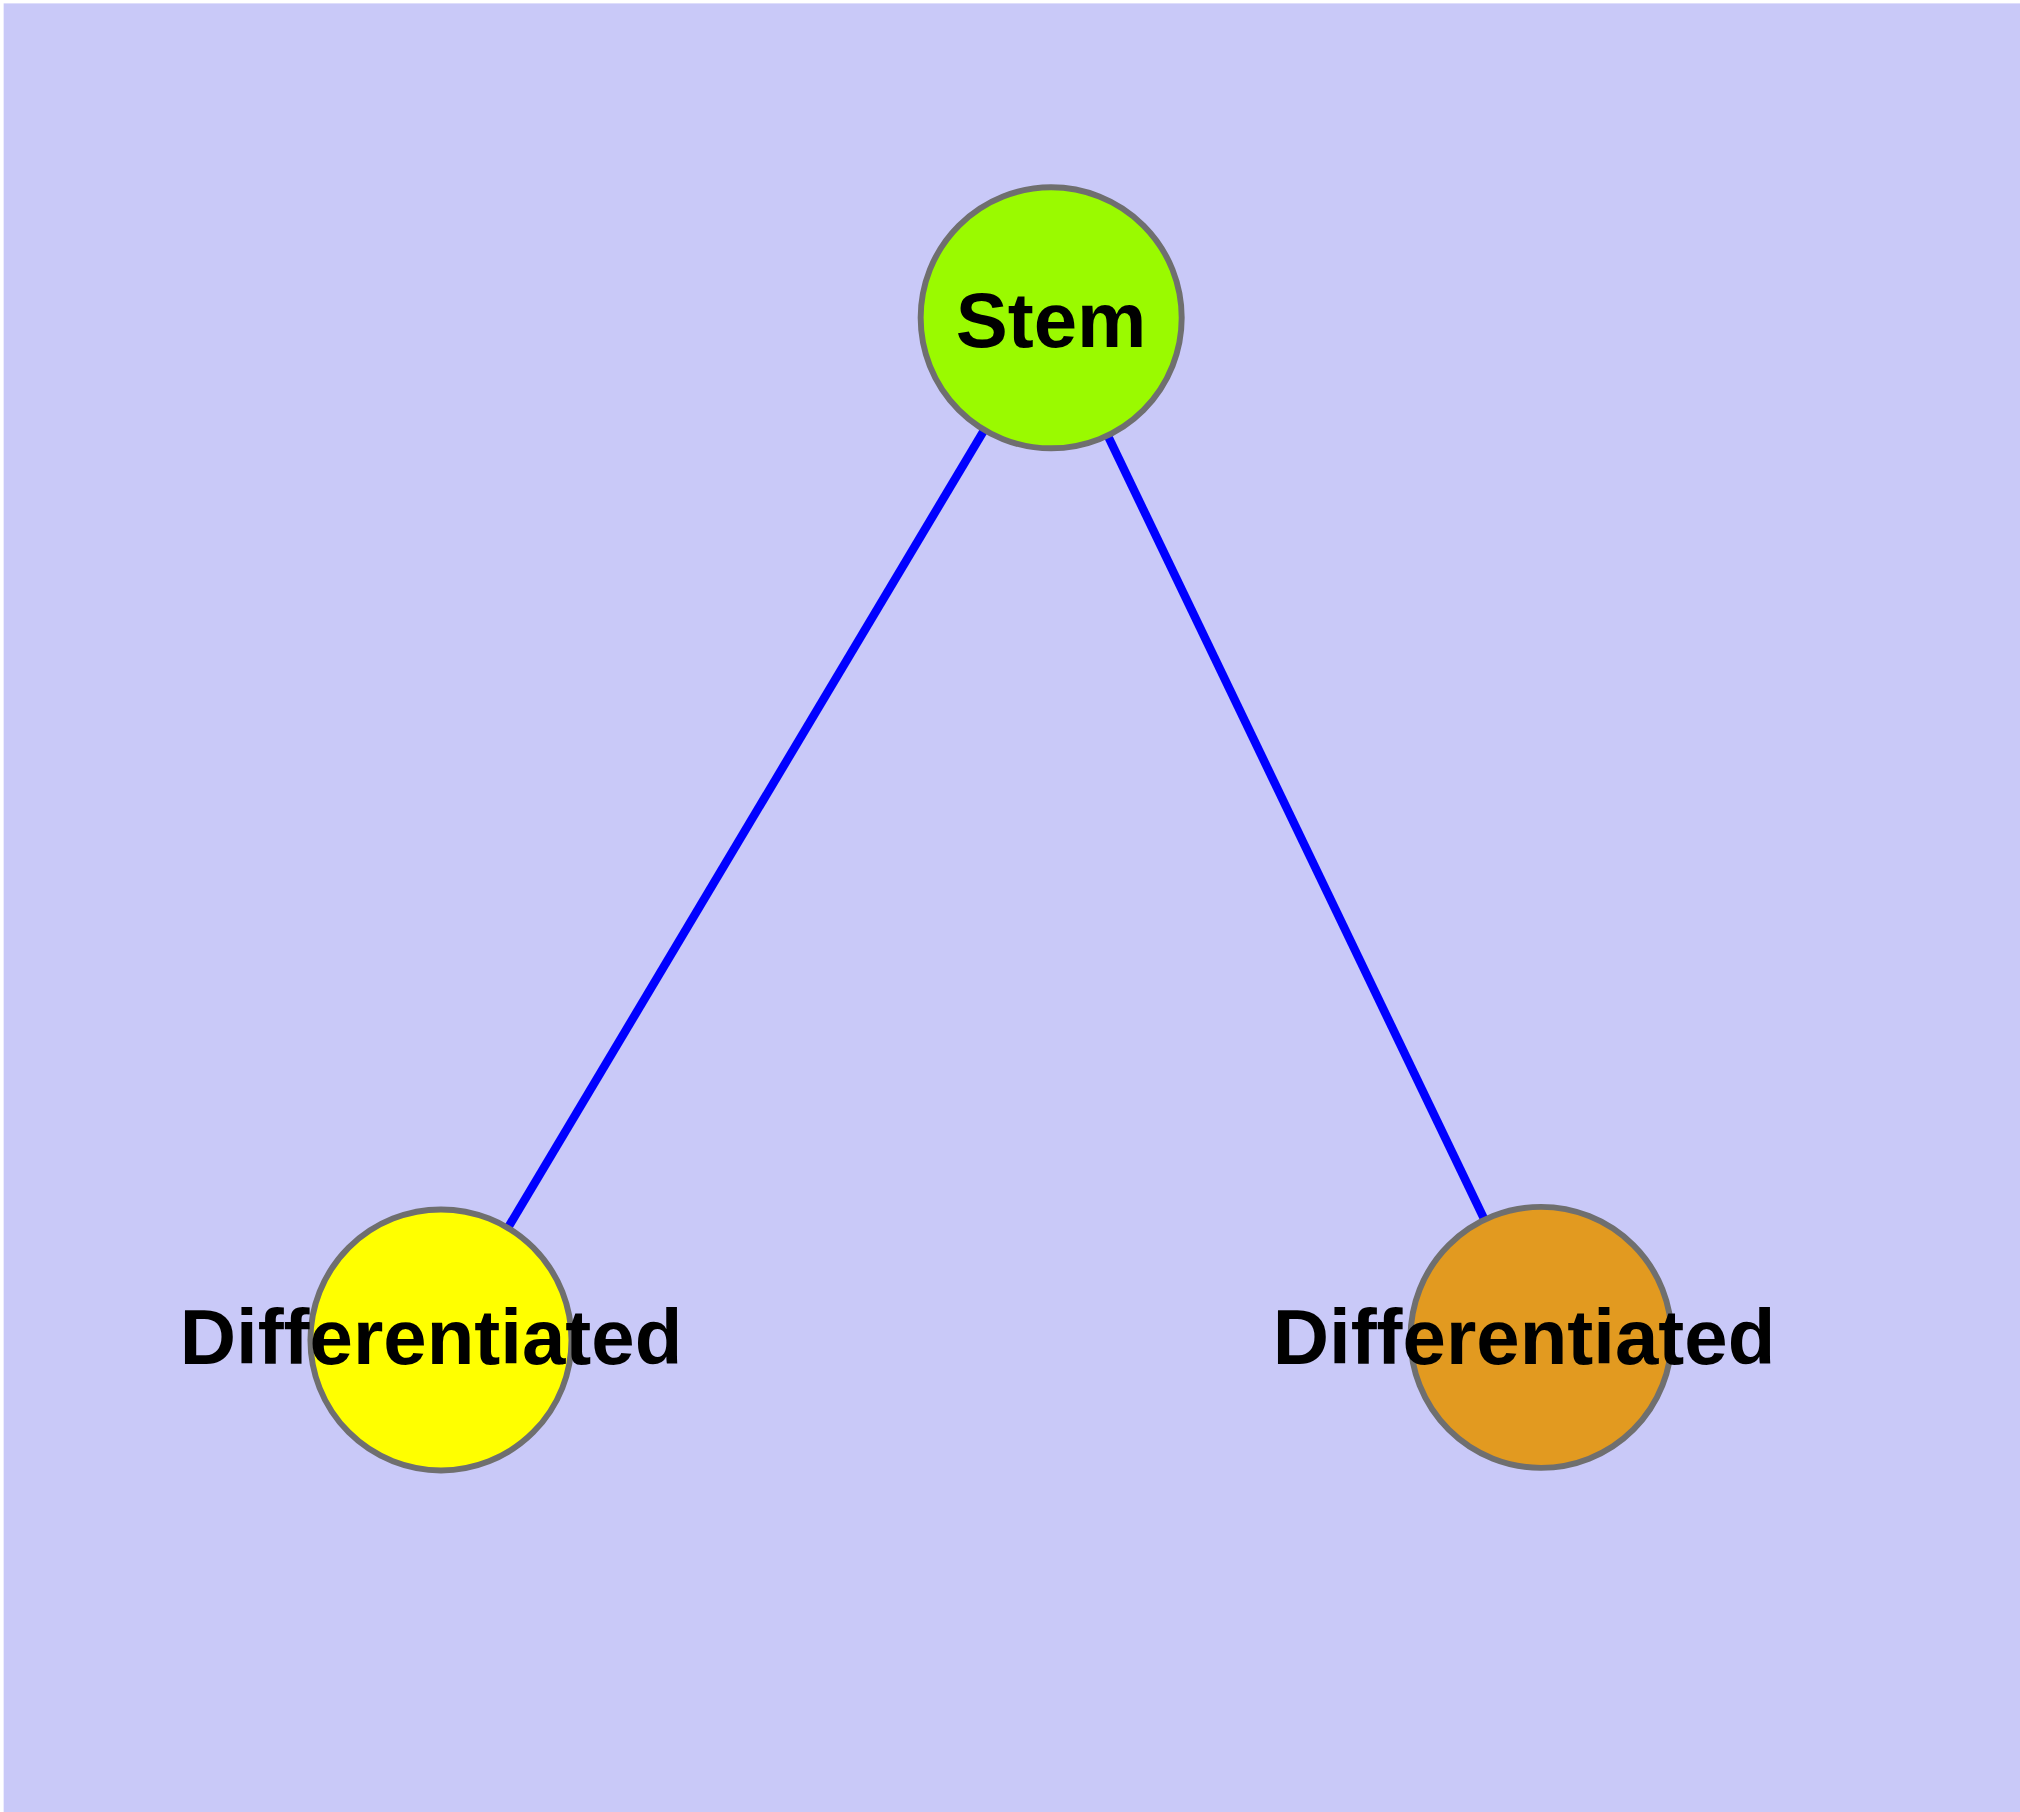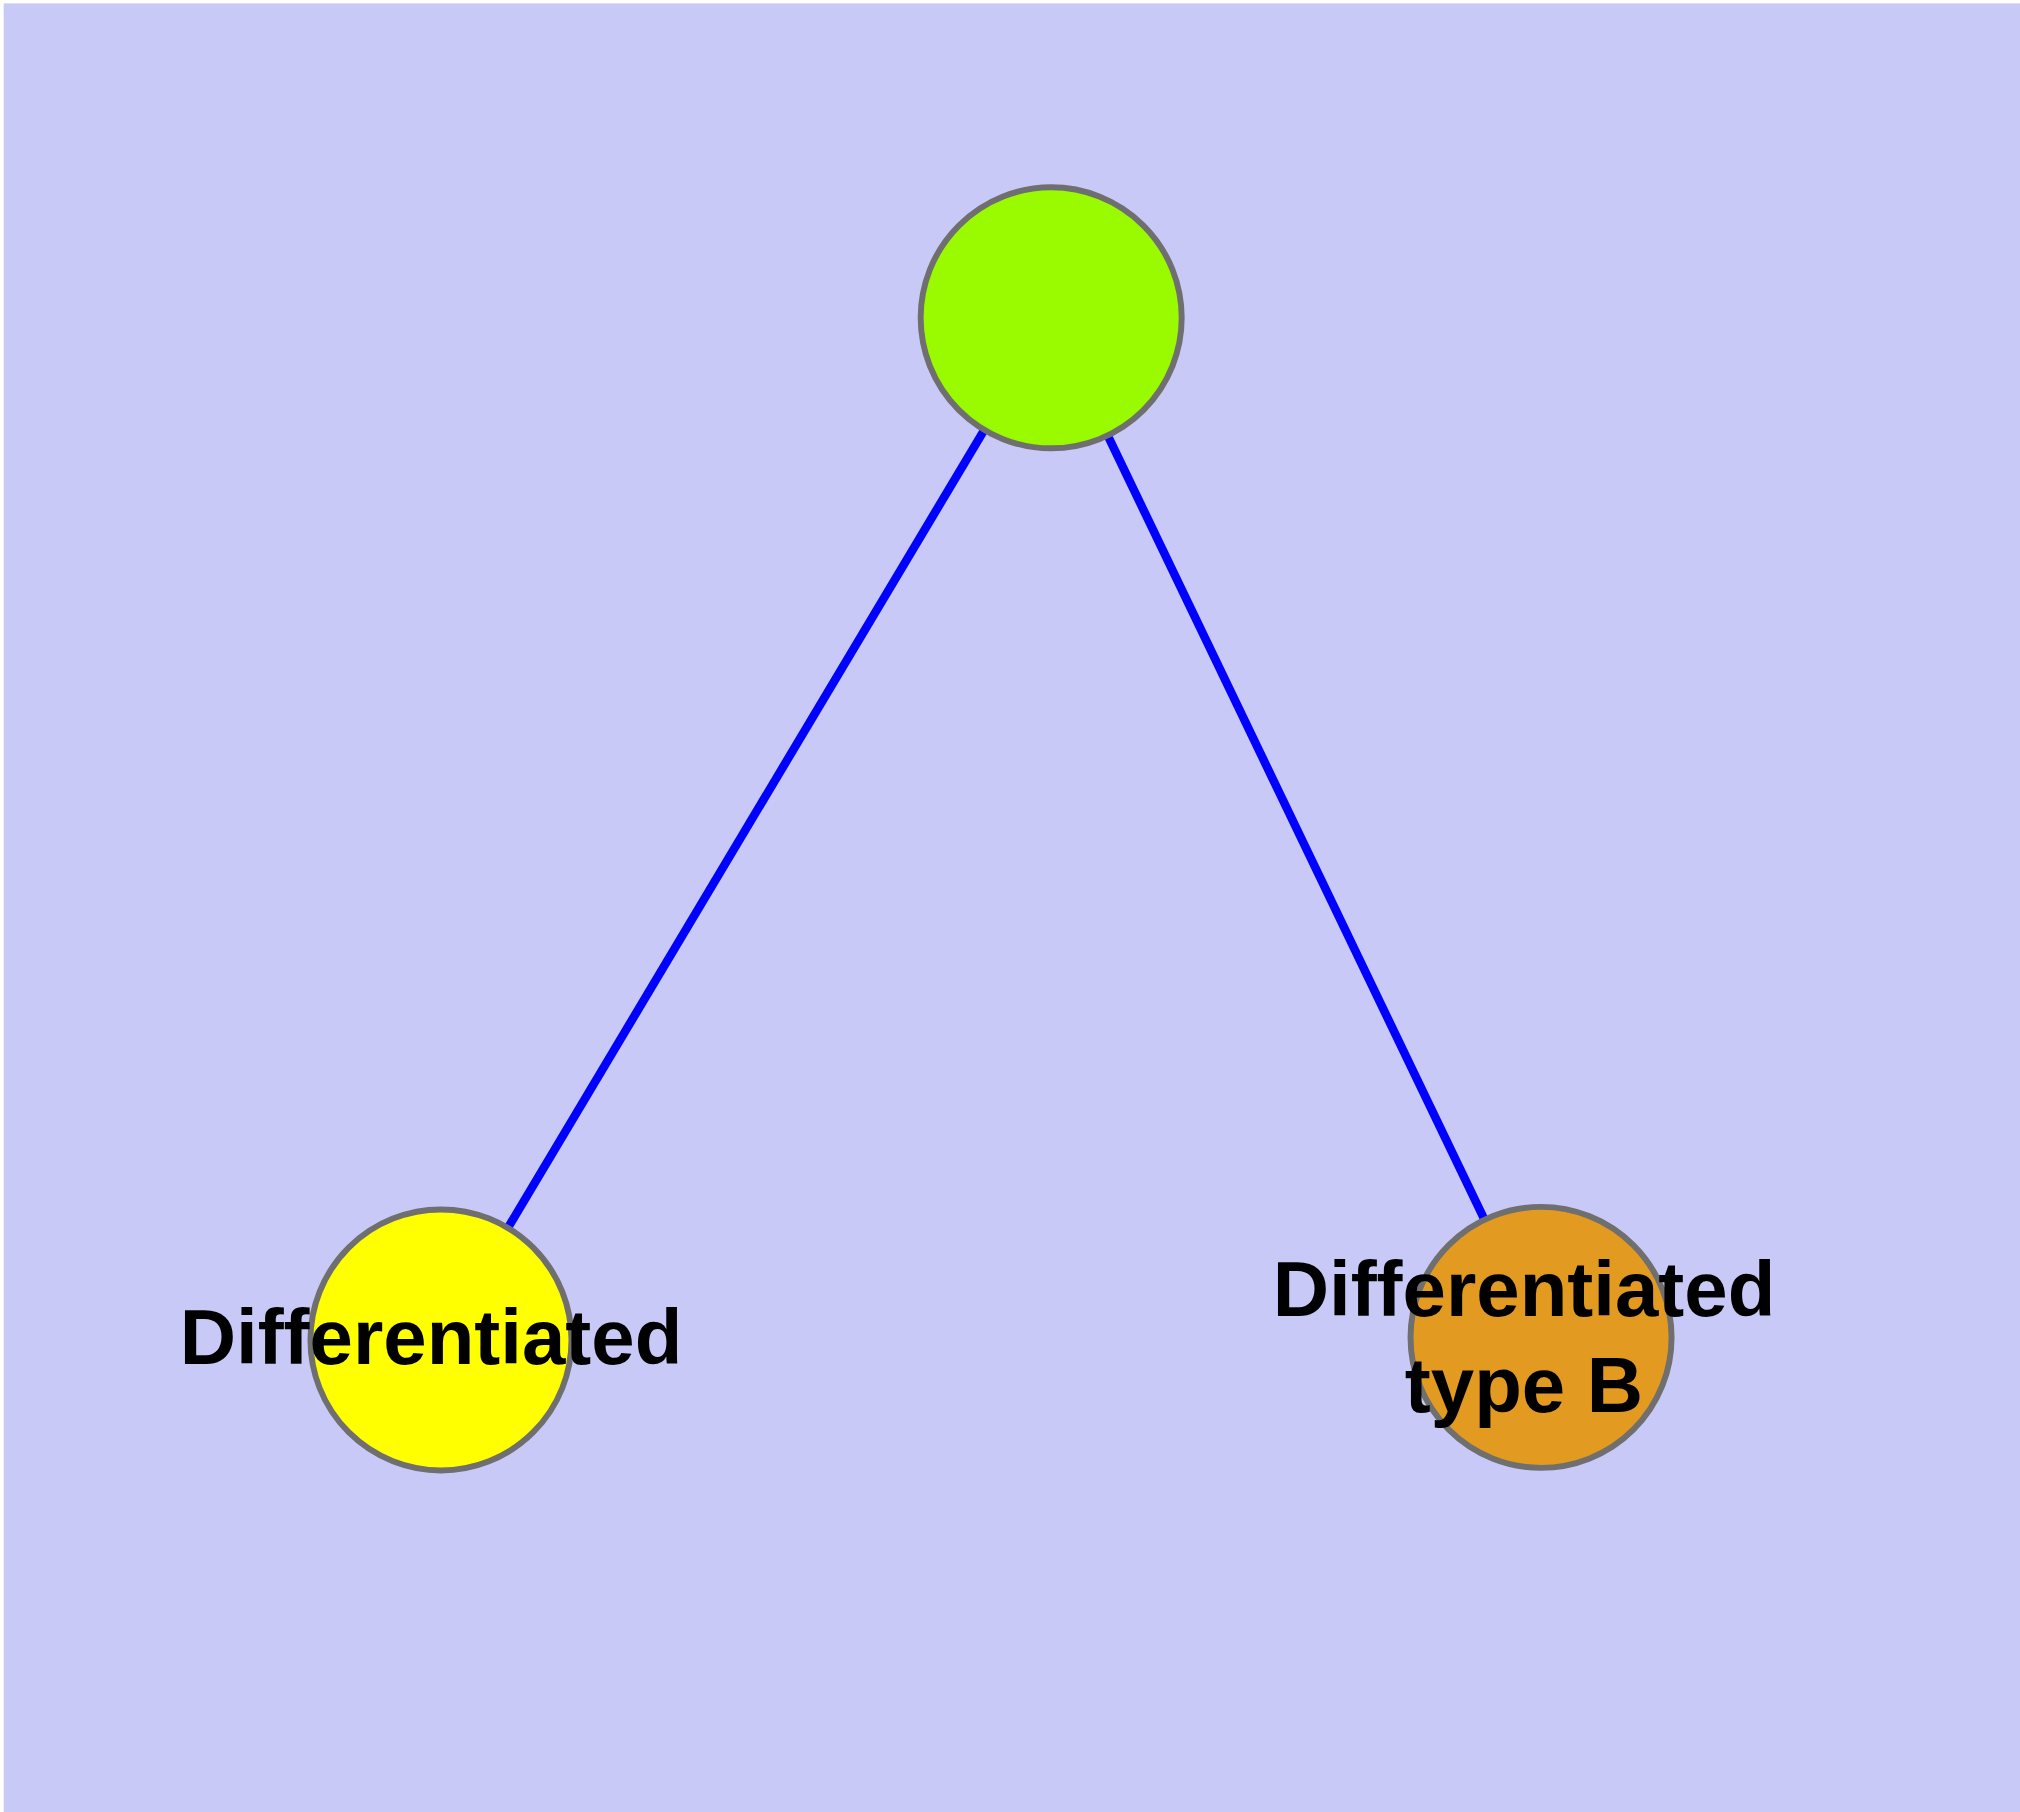--- a/index.html
+++ b/index.html
@@ -48,24 +48,26 @@
 
     <line x1="1240" y1="375" x2="1818" y2="1578" stroke="#0000ff" stroke-width="10"></line>
 
     <circle cx="1240" cy="375" r="154" fill="#9afa00" stroke="#6f6f6f" stroke-width="7"></circle>
 
     <circle cx="520" cy="1581" r="154" fill="#ffff00" stroke="#6f6f6f" stroke-width="7"></circle>
 
     <circle cx="1818" cy="1578" r="154" fill="#e29a20" stroke="#6f6f6f" stroke-width="7"></circle>
   </svg>
 
+  <div class="node-label" style="left: 1051px; top: 320px; color: rgb(0, 0, 0);">
+    <span>Stem</span>
+  </div>
 
   <div class="node-label" style="left: 431px; top: 1337px; color: rgb(0, 0, 0);">
     <span>Differentiated</span>
   </div>
 
   <div class="node-label" style="left: 1524px; top: 1337px; color: rgb(0, 0, 0);">
     <span>Differentiated</span>
-    <span>type B</span>
   </div>
 
 </div>
 
 
 </body></html>

